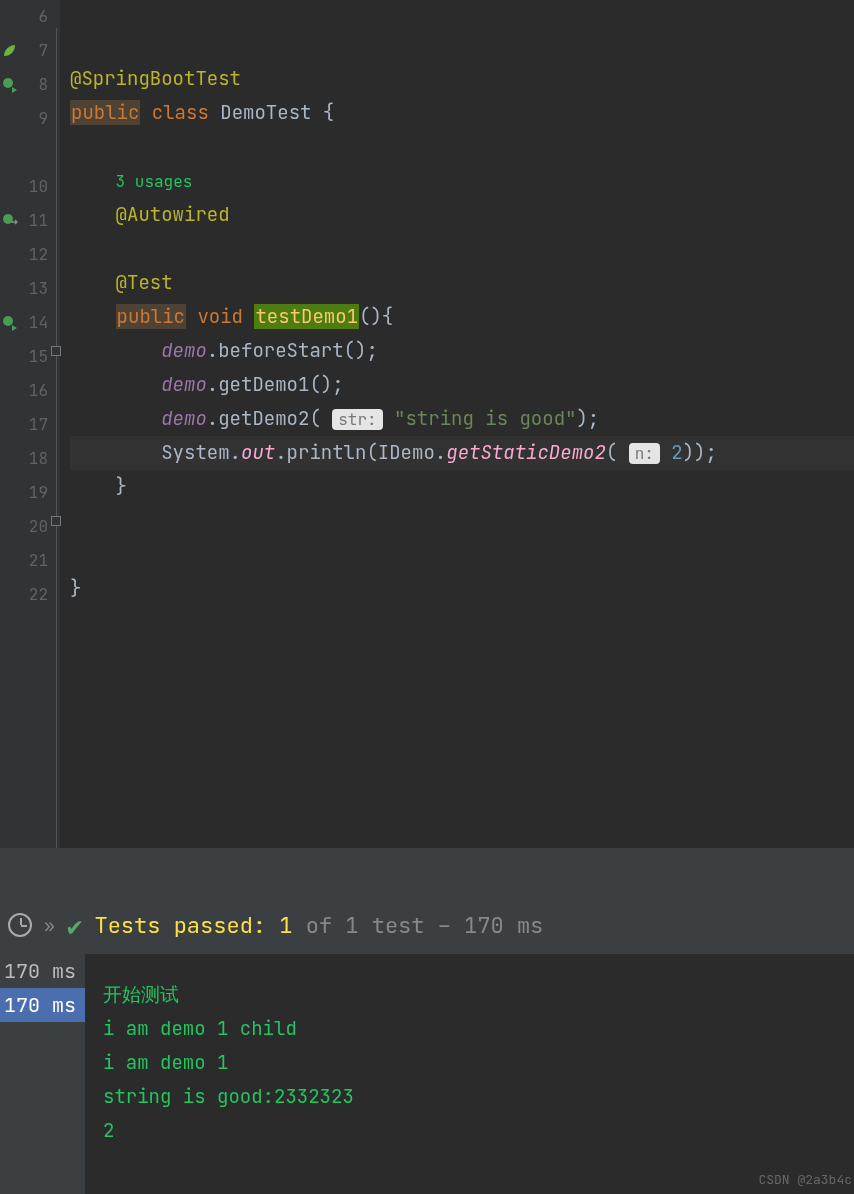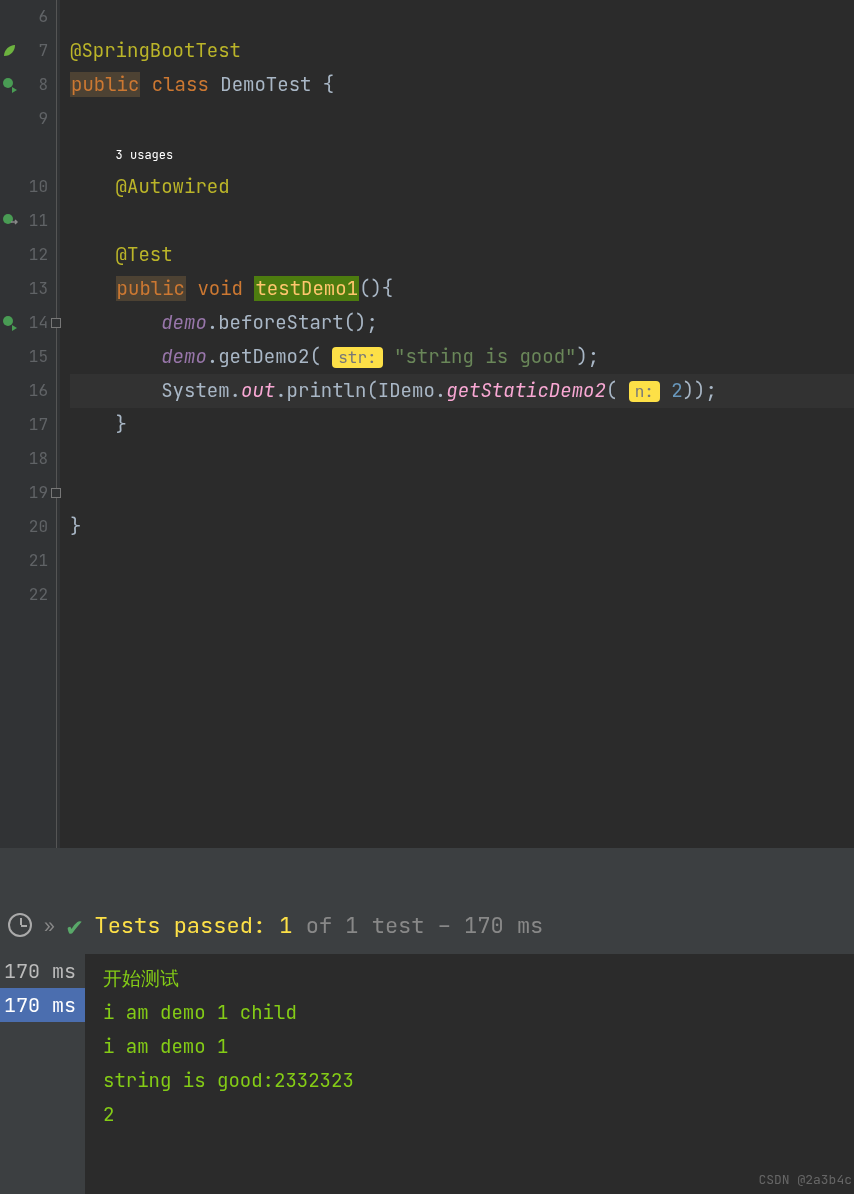--- a/index.html
+++ b/index.html
@@ -33,20 +33,21 @@
   position: absolute;
   left: 2px;
   width: 16px; height: 16px;
 }
 .code {
   flex: 1;
   padding-left: 10px;
   line-height: 34px;
   font-size: 19px;
   position: relative;
+  margin-top: 28px;
 }
 .code-line { height: 34px; white-space: pre; }
 .fold-line {
   position: absolute;
   left: -4px;
   top: 0;
   bottom: 0;
   width: 1px;
   background: #555;
 }
@@ -63,22 +64,22 @@
 }
 .kw { color: #cc7832; }
 .kw-bg { background: #4d4233; color: #cc7832; padding: 0 1px; }
 .ann { color: #bbb529; }
 .cls { color: #a9b7c6; }
 .fld { color: #9876aa; font-style: italic; }
 .method-hl { background: #4d7c0f; color: #ffc66d; padding: 0 1px; }
 .static { color: #f9a8d4; font-style: italic; }
 .str { color: #6a8759; }
 .num { color: #6897bb; }
-.hint { color: #787878; background: #fde047; border-radius: 4px; padding: 0 6px; font-size: 16px; }
-.usages { color: #ffffff; font-size: 12px; }
+.hint { color: #787878; background: #e5e5e5; border-radius: 4px; padding: 0 6px; font-size: 16px; }
+.usages { color: #22c55e; font-size: 16px; }
 .semi { color: #cc7832; }
 
 .test-panel {
   height: 346px;
   background: #2b2b2b;
   display: flex;
   flex-direction: column;
 }
 .test-separator { height: 48px; background: #3c3f41; }
 .test-header {
@@ -107,24 +108,24 @@
   padding-left: 4px;
   font-size: 20px;
   color: #bbbbbb;
 }
 .test-time-selected {
   background: #4b6eaf;
   color: #fff;
 }
 .test-output {
   flex: 1;
-  padding: 8px 18px;
+  padding: 24px 18px;
   font-size: 19px;
   line-height: 34px;
-  color: #84cc16;
+  color: #22c55e;
 }
 .watermark {
   position: absolute;
   right: 2px;
   bottom: 6px;
   color: #666;
   font-size: 13px;
 }
 .clock-icon {
   width: 24px; height: 24px;
@@ -208,20 +209,21 @@
     <div class="code-line"></div>
     <div class="code-line"><span class="ann">@SpringBootTest</span></div>
     <div class="code-line"><span class="kw-bg">public</span> <span class="kw">class</span> <span class="cls">DemoTest</span> <span>{</span></div>
     <div class="code-line"></div>
     <div class="code-line">    <span class="usages">3 usages</span></div>
     <div class="code-line">    <span class="ann">@Autowired</span></div>
     <div class="code-line"></div>
     <div class="code-line">    <span class="ann">@Test</span></div>
     <div class="code-line">    <span class="kw-bg">public</span> <span class="kw">void</span> <span class="method-hl">testDemo1</span><span>(){</span></div>
     <div class="code-line">        <span class="fld">demo</span><span>.beforeStart();</span></div>
+    <div class="code-line">        <span class="fld">demo</span><span>.getDemo1();</span></div>
     <div class="code-line">        <span class="fld">demo</span><span>.getDemo2(</span> <span class="hint">str:</span> <span class="str">"string is good"</span><span>);</span></div>
     <div class="code-line highlight-line">        <span>System.</span><span class="static">out</span><span>.println(IDemo.</span><span class="static">getStaticDemo2</span><span>(</span> <span class="hint">n:</span> <span class="num">2</span><span>));</span></div>
     <div class="code-line">    <span>}</span></div>
     <div class="code-line"></div>
     <div class="code-line"></div>
     <div class="code-line"><span>}</span></div>
   </div>
 </div>
 
 <div class="test-panel">

